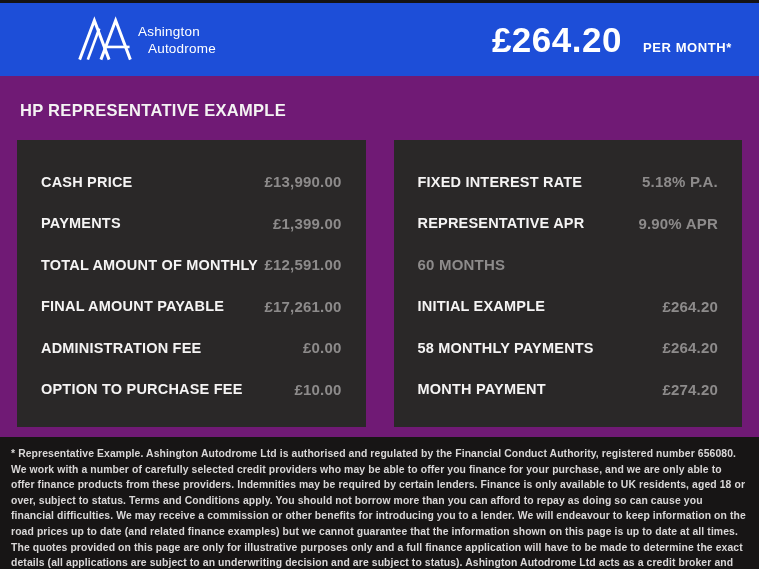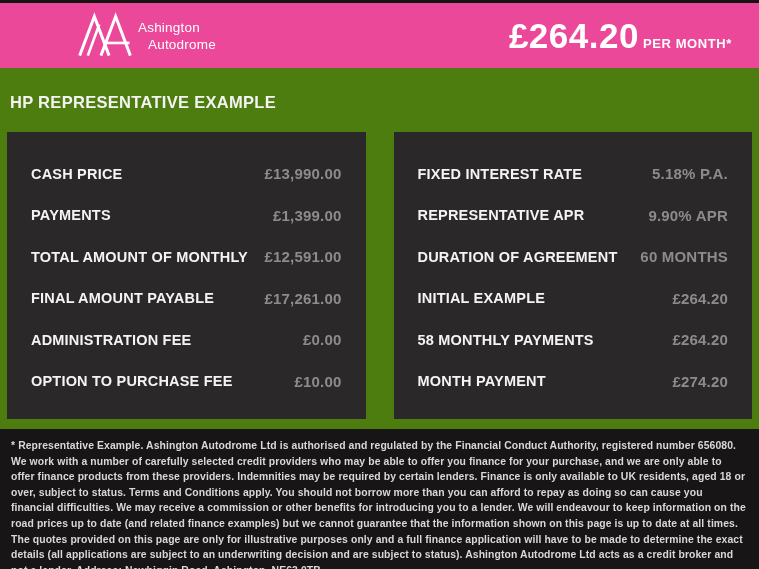--- a/index.html
+++ b/index.html
@@ -13,23 +13,23 @@
   }
   .page {
     width: 759px;
     height: 569px;
     display: flex;
     flex-direction: column;
   }
 
   
   .header {
-    height: 65px;
+    height: 73px;
     margin-top: 3px;
-    background: #ec4899;
+    background: #1d4ed8;
     display: flex;
     align-items: center;
     justify-content: space-between;
     padding: 0 27px 0 78px;
     box-sizing: border-box;
     flex: 0 0 auto;
   }
   .brand {
     display: flex;
     align-items: center;
@@ -52,29 +52,29 @@
     color: #ffffff;
   }
   .price-amount {
     font-size: 35px;
     font-weight: 700;
     letter-spacing: 0.5px;
   }
   .price-suffix {
     font-size: 13px;
     font-weight: 700;
-    margin-left: 4px;
+    margin-left: 21px;
     letter-spacing: 0.6px;
   }
 
   
   .main {
-    background: #4d7c0f;
+    background: #701a75;
     flex: 0 0 auto;
-    padding: 0 7px;
+    padding: 0 17px;
     box-sizing: border-box;
     height: 361px;
   }
   .page-title {
     color: #f4f3f3;
     font-size: 16.5px;
     font-weight: 700;
     letter-spacing: 0.3px;
     margin: 0;
     padding: 25px 0 0 3px;
@@ -190,21 +190,20 @@
       <div class="panel">
         <div class="row">
           <span class="label">FIXED INTEREST RATE</span>
           <span class="value">5.18% P.A.</span>
         </div>
         <div class="row">
           <span class="label">REPRESENTATIVE APR</span>
           <span class="value">9.90% APR</span>
         </div>
         <div class="row">
-          <span class="label">DURATION OF AGREEMENT</span>
           <span class="value">60 MONTHS</span>
         </div>
         <div class="row">
           <span class="label">INITIAL EXAMPLE</span>
           <span class="value">£264.20</span>
         </div>
         <div class="row">
           <span class="label">58 MONTHLY PAYMENTS</span>
           <span class="value">£264.20</span>
         </div>

